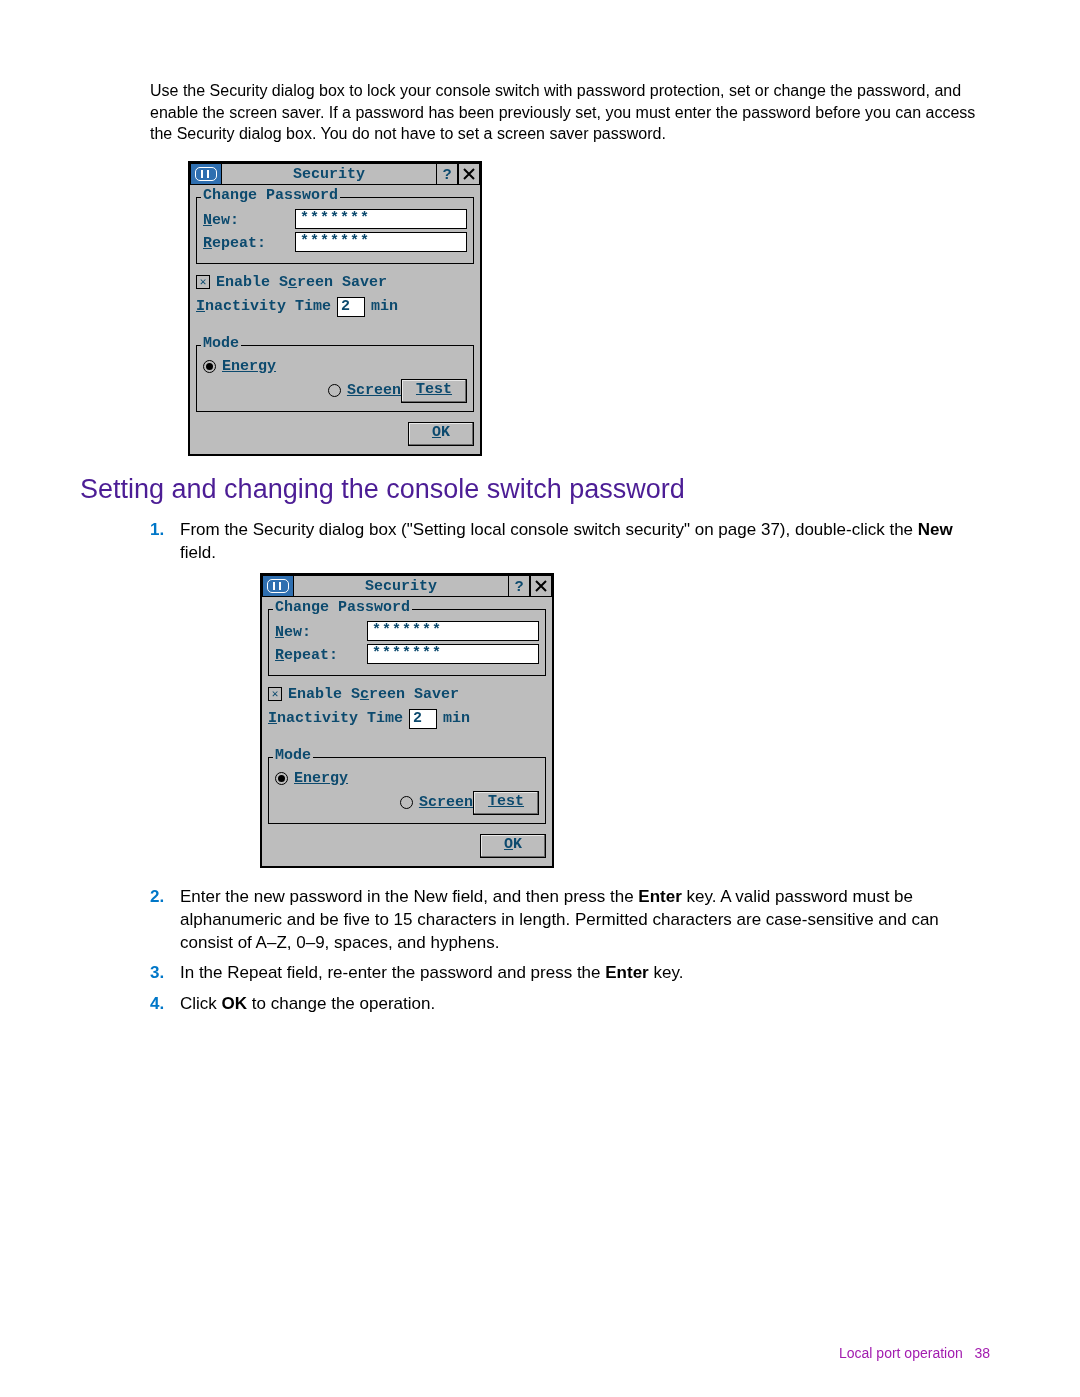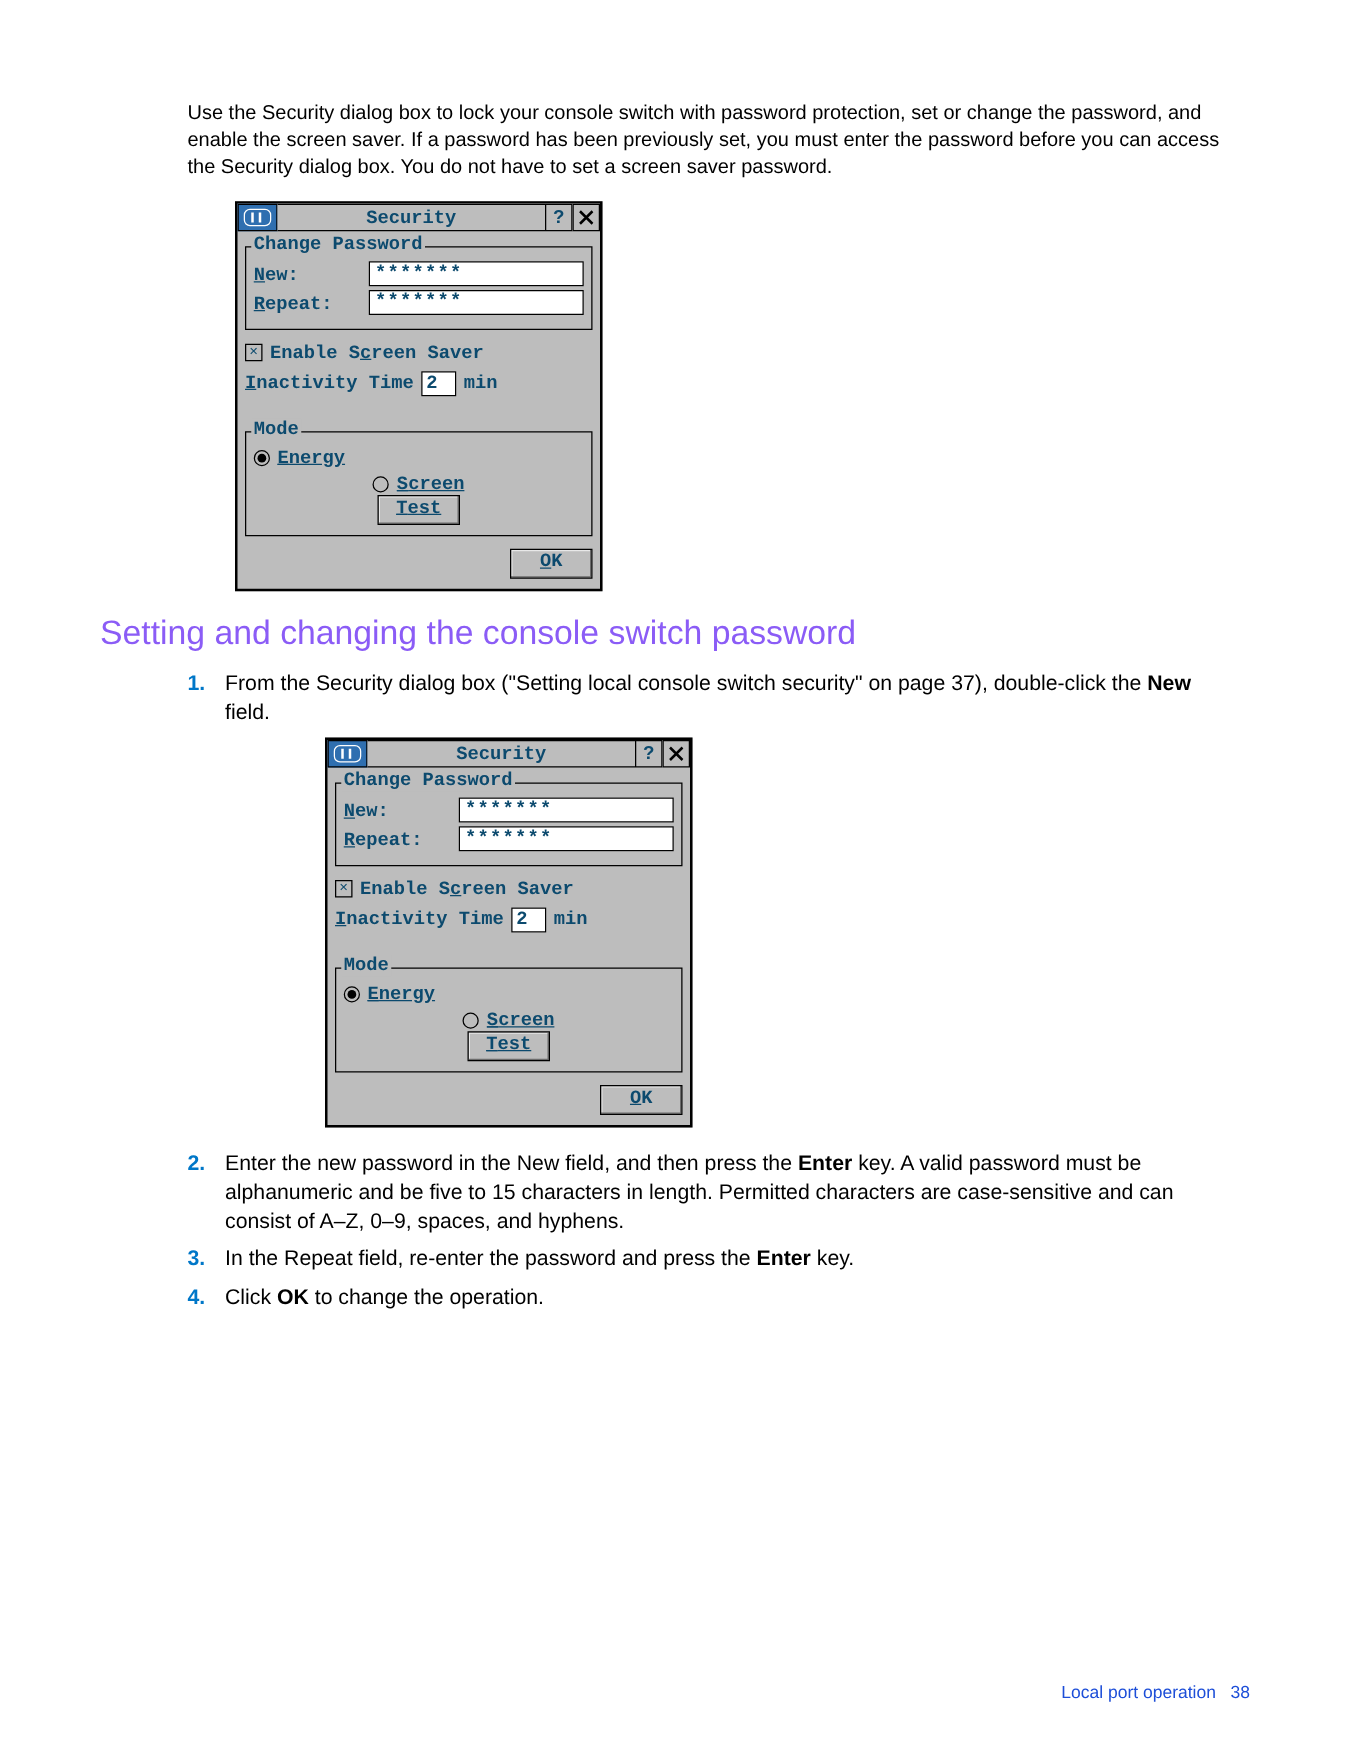--- a/index.html
+++ b/index.html
@@ -16,21 +16,21 @@
     box-sizing: border-box;
     padding: 80px 90px 40px 80px;
   }
   .body-text {
     font-size: 16px;
     line-height: 1.35;
     margin: 0 0 16px 70px;
   }
   .heading {
     font-size: 27px;
-    color: #8b5cf6;
+    color: #4c1d95;
     margin: 18px 0 14px 0;
     font-weight: normal;
   }
   .link {
     color: #000000;
   }
   .ol {
     margin: 0 0 0 70px;
     padding: 0;
   }
@@ -217,21 +217,20 @@
     box-sizing: border-box;
     margin: 0 6px;
     text-align: left;
     padding: 0 3px;
     line-height: 18px;
   }
   .mode-row2 {
     display: flex;
     align-items: center;
     justify-content: flex-end;
-    flex-direction: column;
   }
   .btn {
     min-width: 64px;
     height: 22px;
     border: 1px solid #000;
     background: #bdbdbd;
     box-shadow: inset -1px -1px 0 #6b6b6b, inset 1px 1px 0 #e8e8e8;
     text-align: center;
     line-height: 20px;
     font-weight: bold;
@@ -239,23 +238,23 @@
   }
   .ok-row {
     display: flex;
     justify-content: flex-end;
     margin-top: 8px;
   }
 
   .footer {
     position: absolute;
     bottom: 36px;
-    right: 80px;
+    right: 90px;
     font-size: 14px;
-    color: #1d4ed8;
+    color: #a21caf;
   }
 </style>
 </head>
 <body>
 
 <div class="page">
 
   <p class="body-text">Use the Security dialog box to lock your console switch with password protection, set or change the password, and enable the screen saver. If a password has been previously set, you must enter the password before you can access the Security dialog box. You do not have to set a screen saver password.</p>
 
 

